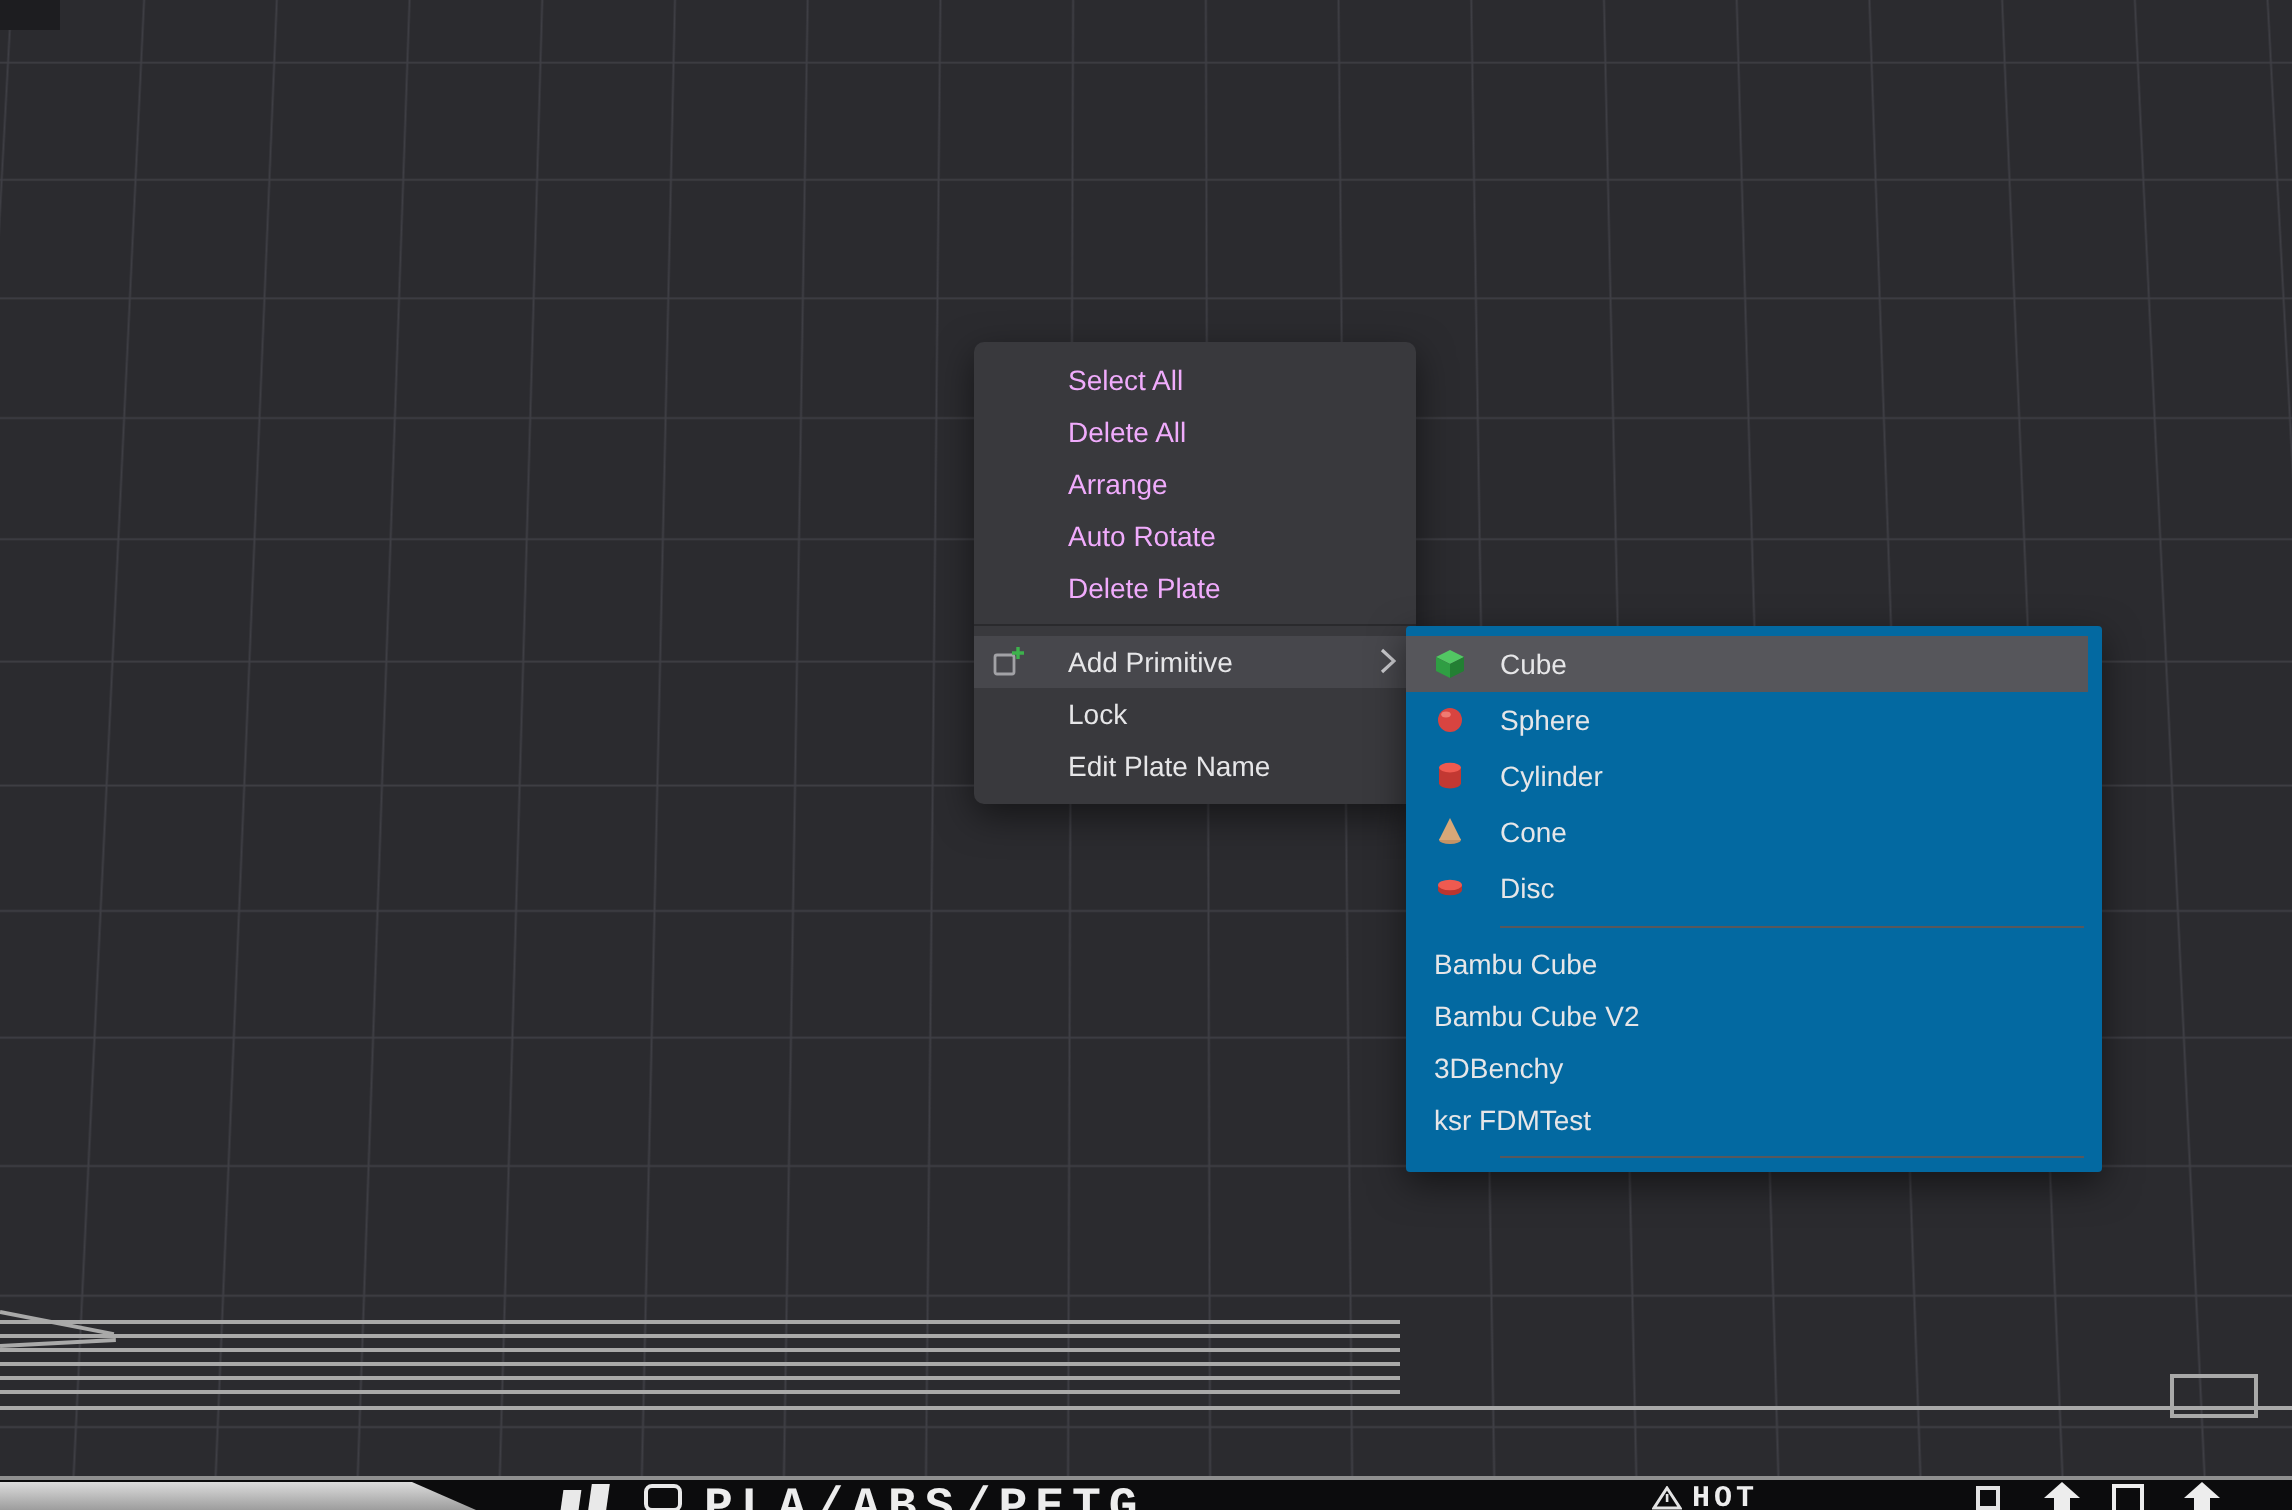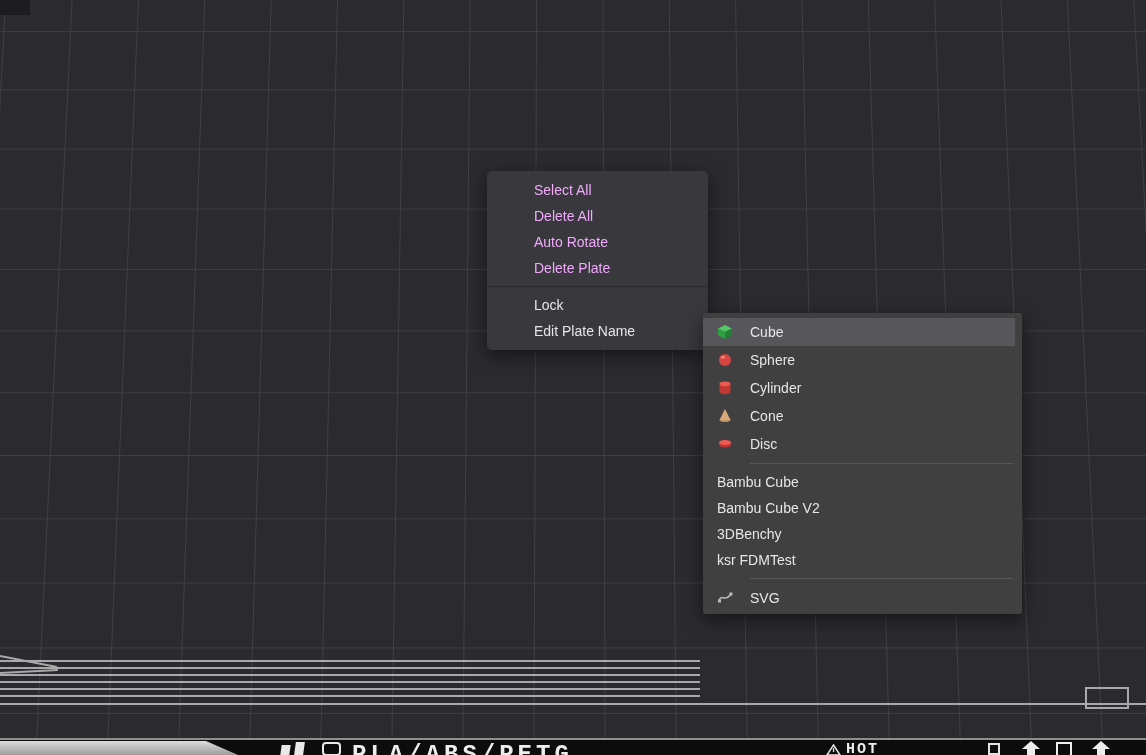--- a/index.html
+++ b/index.html
@@ -65,22 +65,22 @@
     font-size:14px;
   }
   .mi{height:26px;line-height:26px;padding-left:47px;color:#e6e6e8;position:relative;cursor:default;white-space:nowrap;}
   .mi.disabled{color:#f0abfc;}
   .mi.active-row{background:#47474c;}
   .sep{height:1px;background:#2a2a2d;margin:5px 0;}
   .ap-icon{position:absolute;left:9px;top:4px;line-height:0;}
   .chev{position:absolute;right:10px;top:6px;line-height:0;}
   
   .sub-menu{
-    position:absolute;left:703px;top:313px;width:319px;z-index:11;
-    background:#404040;border-radius:2px;padding:5px 0 2px;
+    position:absolute;left:703px;top:313px;width:348px;z-index:11;
+    background:#0369a1;border-radius:2px;padding:5px 0 2px;
     box-shadow:0 6px 18px rgba(0,0,0,.5);
     font-size:14px;
   }
   .si{height:28px;display:flex;align-items:center;color:#e6e6e8;padding-left:14px;white-space:nowrap;cursor:default;}
   .si .ic{width:16px;height:16px;margin-right:17px;display:flex;align-items:center;justify-content:center;line-height:0;}
   .si.hl{background:#56565b;margin-right:7px;}
   .si.noicon{height:26px;}
   .ssep{height:1px;background:#58585c;margin:5px 9px 5px 47px;}
 </style>
 </head>
@@ -130,23 +130,38 @@
         <div class="stem"></div>
       </div>
   </div>
 
   <div class="plate-tab"></div>
 </div>
 
 <div class="ctx-menu">
   <div class="mi disabled">Select All</div>
   <div class="mi disabled">Delete All</div>
+  <div class="mi disabled">Arrange</div>
   <div class="mi disabled">Auto Rotate</div>
   <div class="mi disabled">Delete Plate</div>
   <div class="sep"></div>
+  <div class="mi active-row">
+    <span class="ap-icon">
+      <svg width="17" height="17" viewBox="0 0 17 17">
+        <rect x="1.5" y="5.5" width="9.5" height="9.5" rx="1" fill="none" stroke="#a2a2a6" stroke-width="1.4"></rect>
+        <path d="M13 1.5 v6 M10 4.5 h6" stroke="#3db14c" stroke-width="1.7" fill="none"></path>
+      </svg>
+    </span>
+    <span>Add Primitive</span>
+    <span class="chev">
+      <svg width="8" height="13" viewBox="0 0 8 13">
+        <polyline points="1,1 7,6.5 1,12" fill="none" stroke="#c9c9cd" stroke-width="1.6"></polyline>
+      </svg>
+    </span>
+  </div>
   <div class="mi">Lock</div>
   <div class="mi">Edit Plate Name</div>
 </div>
 
 <div class="sub-menu">
 
   <div class="si hl">
     <span class="ic">
       <svg width="16" height="16" viewBox="0 0 16 16">
         <polygon points="8,1 15,4.5 8,8 1,4.5" fill="#52c763"></polygon>
@@ -210,23 +225,13 @@
   </div>
   <div class="si noicon">
     <span class="lbl">3DBenchy</span>
   </div>
   <div class="si noicon">
     <span class="lbl">ksr FDMTest</span>
   </div>
 
   <div class="ssep"></div>
 
-  <div class="si">
-    <span class="ic">
-      <svg width="16" height="16" viewBox="0 0 16 16">
-        <path d="M2 11 C4 3, 8 13, 14 4" stroke="#b9b9bd" stroke-width="1.6" fill="none"></path>
-        <rect x="1" y="9.5" width="3" height="3" fill="#b9b9bd"></rect>
-        <rect x="12.5" y="2.5" width="3" height="3" fill="#b9b9bd"></rect>
-      </svg>
-    </span>
-    <span class="lbl">SVG</span>
-  </div>
 </div>
 
 </body></html>

